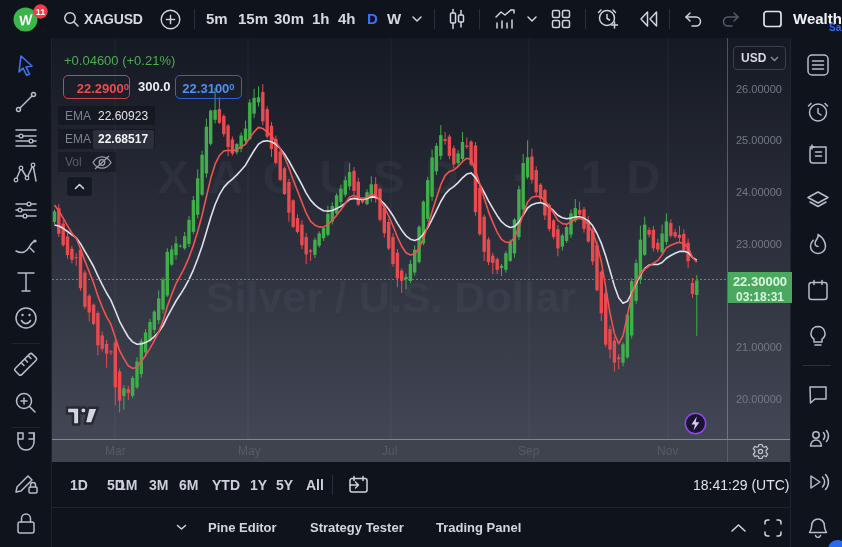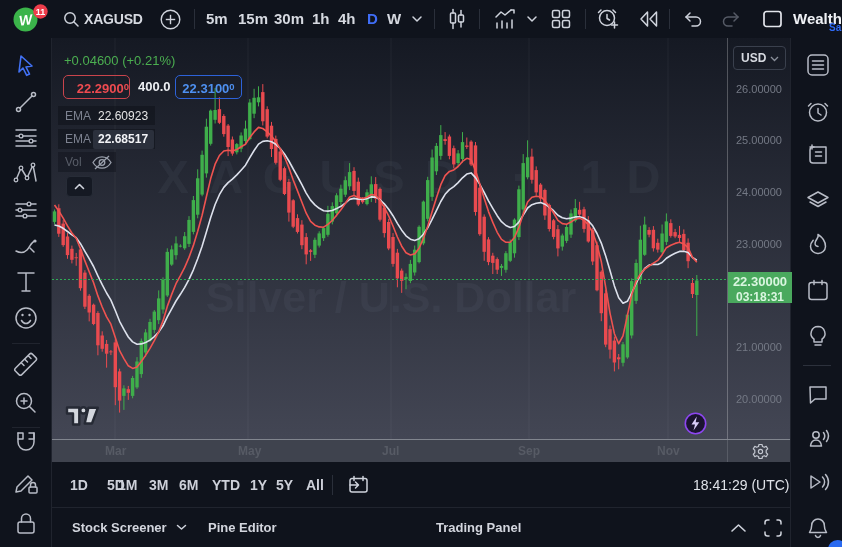--- a/index.html
+++ b/index.html
@@ -13,21 +13,21 @@
 
 #ltb { position:absolute; left:0; top:38px; width:52px; height:509px; background:#0f131c; border-right:1px solid #20242e; }
 .licon { position:absolute; left:13px; width:26px; height:26px; }
 
 #rtb { position:absolute; left:790px; top:38px; width:52px; height:509px; background:#0f131c; border-left:1px solid #20242e; }
 .ricon { position:absolute; left:15px; width:24px; height:24px; }
 
 #chart { position:absolute; left:52px; top:38px; width:675px; height:401px; background:linear-gradient(180deg,#151923 0%,#434654 100%); }
 #paxis { position:absolute; left:727px; top:38px; width:63px; height:401px; background:linear-gradient(180deg,#151923 0%,#434654 100%); border-left:1px solid rgba(255,255,255,0.25); }
 .plabel { position:absolute; left:8px; color:#747985; font-size:11px; }
-#taxis { position:absolute; left:52px; top:439px; width:738px; height:23px; background:#3f434e; border-top:1px solid #81858e;font-weight:bold; }
+#taxis { position:absolute; left:52px; top:439px; width:738px; height:23px; background:#3f434e; border-top:1px solid #81858e; }
 .tlabel { position:absolute; top:4px; color:#575b65; font-size:12px; }
 
 .lg { position:absolute; font-size:13px; }
 
 #bbar { position:absolute; left:52px; top:462px; width:738px; height:46px; background:#0f131c; border-bottom:1px solid #20242e; }
 .rbtn { position:absolute; top:0; height:46px; line-height:46px; color:#cdd0d9; font-size:14px; font-weight:bold; }
 #bpanel { position:absolute; left:52px; top:508px; width:738px; height:39px; background:#0f131c; }
 .ptab { position:absolute; top:0; height:39px; line-height:39px; color:#d3d6de; font-size:13px; font-weight:bold; }
 </style></head>
 <body>
@@ -426,21 +426,21 @@
   </svg>
   
   <svg class="abs" style="left:632px;top:374px" width="23" height="23" viewBox="0 0 23 23">
     <circle cx="11.5" cy="11.5" r="10.2" fill="#1b1430" stroke="#8d46f1" stroke-width="1.6"></circle>
     <path d="M12.8 4.5L7.5 12.5h3.5l-1.5 6 5.8-8.2h-3.6z" fill="#d9ccfa"></path>
   </svg>
 </div>
 
 <div class="lg" style="left:64px;top:52.5px;color:#4bae50;font-size:13px">+0.04600 (+0.21%)</div>
 <div class="abs" style="left:63px;top:75px;width:67px;height:24px;border:1px solid #c9444c;border-radius:5px;color:#ef4b50;font-size:13px;font-weight:bold;text-align:right;line-height:22px">22.2900<span style="font-size:9.5px;vertical-align:3px">0</span></div>
-<div class="abs" style="left:138px;top:75px;height:24px;line-height:24px;color:#eceef2;font-size:13px;font-weight:bold">400.0</div>
+<div class="abs" style="left:138px;top:75px;height:24px;line-height:24px;color:#eceef2;font-size:13px;font-weight:bold">300.0</div>
 <div class="abs" style="left:175px;top:75px;width:67px;height:24px;border:1px solid #2d62d9;border-radius:5px;color:#4e90f0;font-size:13px;font-weight:bold;text-align:center;line-height:22px">22.3100<span style="font-size:9.5px;vertical-align:3px">0</span></div>
 <div class="abs" style="left:58px;top:106px;width:97px;height:19px;background:rgba(15,18,26,0.55)"></div>
 <div class="lg" style="left:65px;top:109px;color:#7d8290;font-size:12px">EMA</div>
 <div class="lg" style="left:98px;top:109px;color:#e5e5e5;font-size:12px">22.60923</div>
 <div class="abs" style="left:58px;top:129px;width:97px;height:20px;background:rgba(15,18,26,0.55)"></div>
 <div class="abs" style="left:93px;top:129.5px;width:61px;height:19px;background:#2b303c;border-radius:2px"></div>
 <div class="lg" style="left:65px;top:132px;color:#7d8290;font-size:12px">EMA</div>
 <div class="lg" style="left:98px;top:132px;color:#f2f3f6;font-size:12px;font-weight:bold">22.68517</div>
 <div class="abs" style="left:58px;top:152px;width:58px;height:20px;background:rgba(15,18,26,0.45)"></div>
 <div class="lg" style="left:65px;top:155px;color:#585d68;font-size:12px">Vol</div>
@@ -496,25 +496,25 @@
   <div class="abs" style="left:280px;top:13px;width:1px;height:20px;background:#2a2f3a"></div>
   <svg class="abs" style="left:296px;top:13px" width="21" height="20" viewBox="0 0 21 20">
     <path d="M4 3.5h13a2 2 0 012 2V15a2 2 0 01-2 2H4a2 2 0 01-2-2V5.5a2 2 0 012-2z" stroke="#cfd3dc" stroke-width="1.5" fill="none" stroke-linecap="round" stroke-linejoin="round"></path>
     <path d="M6 1.5v4M15 1.5v4" stroke="#cfd3dc" stroke-width="1.5" fill="none" stroke-linecap="round" stroke-linejoin="round"></path>
     <path d="M2 10h8M7.5 7l3 3-3 3" stroke="#cfd3dc" stroke-width="1.5" fill="none" stroke-linecap="round" stroke-linejoin="round"></path>
   </svg>
   <div class="rbtn" style="left:641px;font-weight:normal;color:#dfe2e8;font-size:14px">18:41:29 (UTC)</div>
 </div>
 
 <div id="bpanel">
-  <div class="ptab" style="left:20px">Stock Screener</div>
   <svg class="abs" style="left:124px;top:16px" width="11" height="7" viewBox="0 0 11 7">
         <path d="M1.5 1.5l4 3.5 4-3.5" stroke="#cfd3dc" stroke-width="1.5" fill="none" stroke-linecap="round" stroke-linejoin="round"></path>
       </svg>
   <div class="ptab" style="left:156px">Pine Editor</div>
+  <div class="ptab" style="left:258px">Strategy Tester</div>
   <div class="ptab" style="left:384px">Trading Panel</div>
   <svg class="abs" style="left:678px;top:15px" width="17" height="10" viewBox="0 0 17 10">
         <path d="M2 8l6.5-6L15 8" stroke="#cfd3dc" stroke-width="1.6" fill="none" stroke-linecap="round" stroke-linejoin="round"></path>
       </svg>
   <svg class="abs" style="left:711px;top:10px" width="20" height="20" viewBox="0 0 20 20">
     <path d="M2 6V4.5A2.5 2.5 0 014.5 2H6M14 2h1.5A2.5 2.5 0 0118 4.5V6M18 14v1.5a2.5 2.5 0 01-2.5 2.5H14M6 18H4.5A2.5 2.5 0 012 15.5V14" stroke="#cfd3dc" stroke-width="1.5" fill="none" stroke-linecap="round"></path>
   </svg>
   <div class="abs" style="left:776px;top:32px;width:19px;height:19px;background:#2a6af0;border-radius:50%"></div>
 </div>
 

